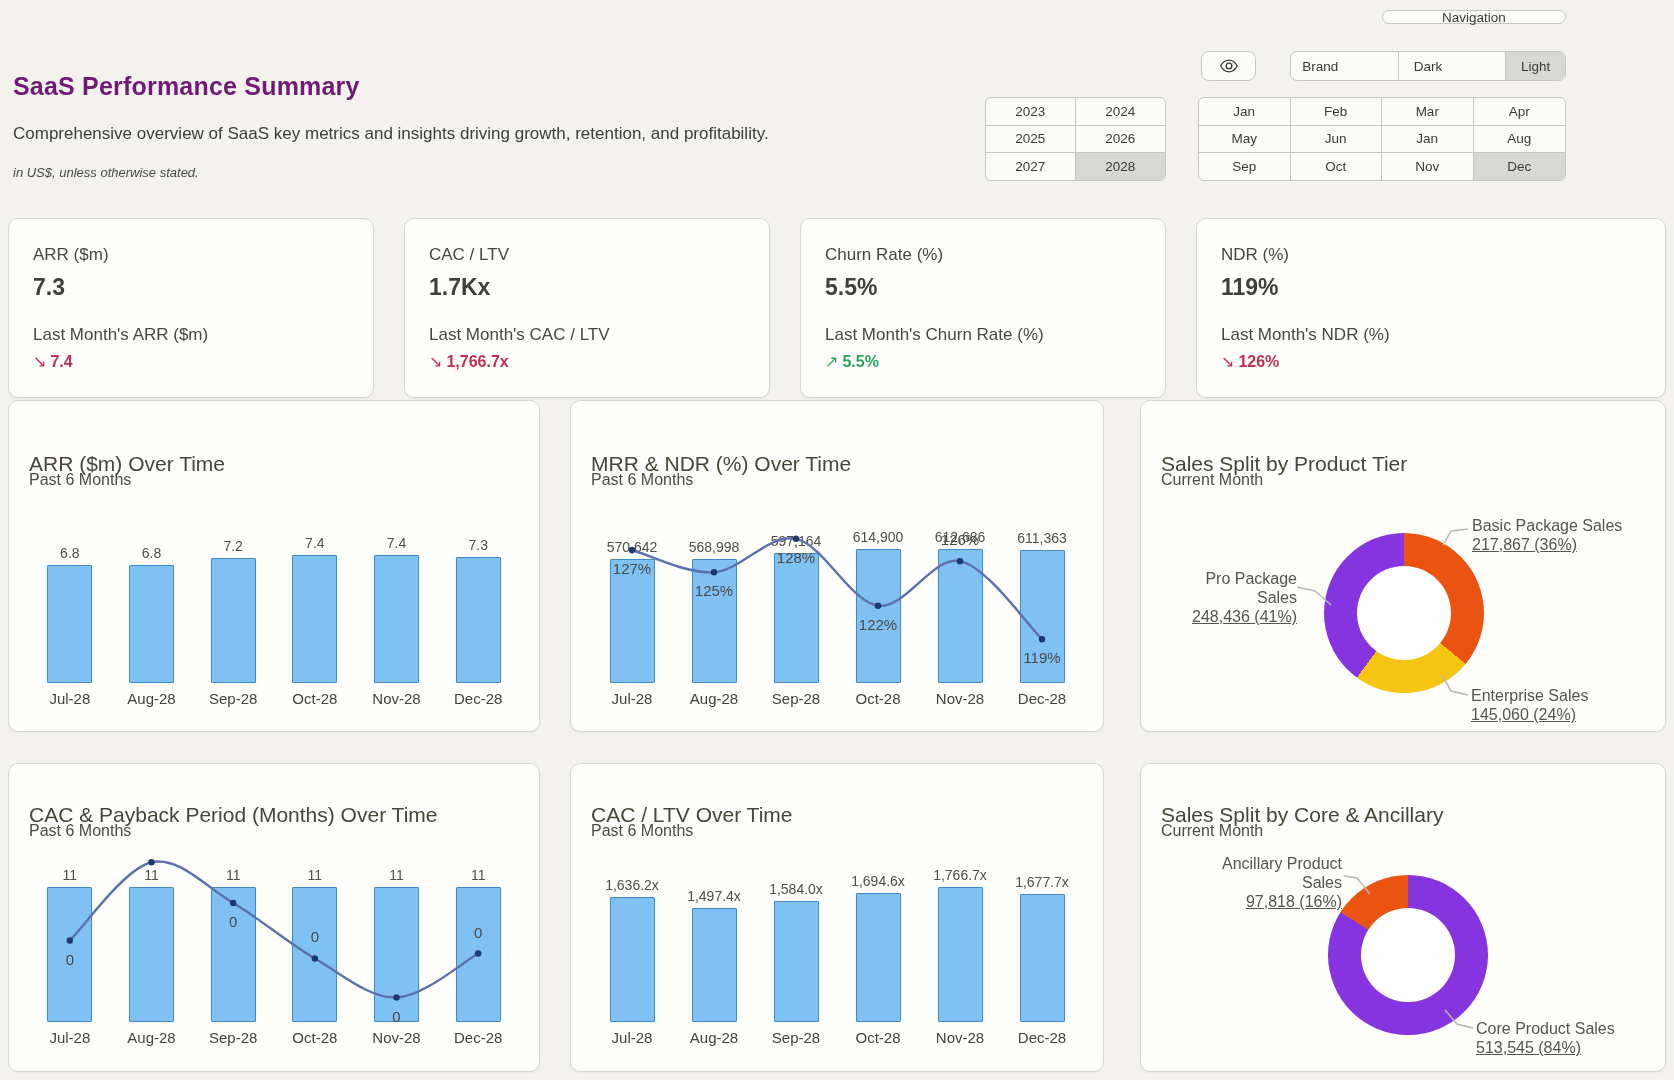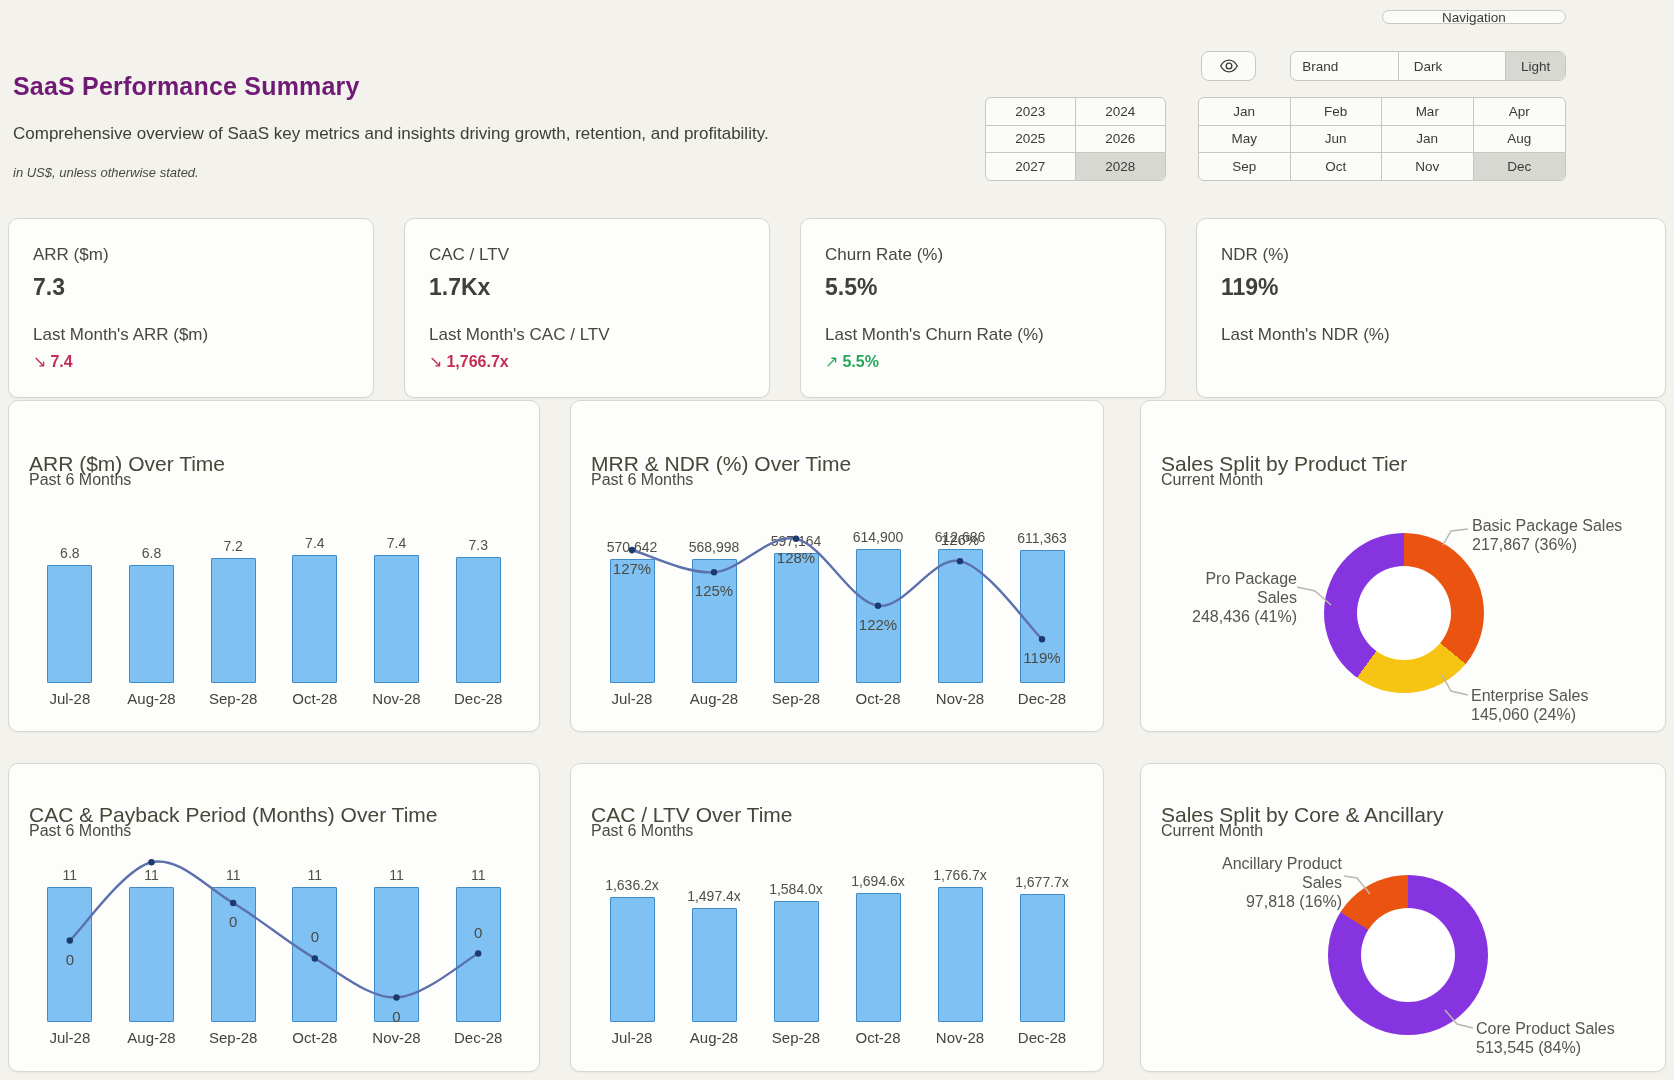--- a/index.html
+++ b/index.html
@@ -56,21 +56,21 @@
   .bar{width:45px;background:#7FC1F2;border:1.5px solid #3F8CC9;border-radius:1px;box-sizing:border-box;}
   .bar-val{font-size:14px;color:#504E48;margin-bottom:4px;white-space:nowrap;}
   .xrow{display:flex;margin-top:7px;}
   .xcell{flex:1;text-align:center;font-size:15px;color:#44433E;}
   .line-svg{position:absolute;left:0;top:0;pointer-events:none;overflow:visible;}
   .line-label{position:absolute;font-size:15px;color:#4A4A44;transform:translateX(-50%);white-space:nowrap;}
 
   .donut{position:absolute;border-radius:50%;}
   .donut .hole{position:absolute;background:#FFFFFF;border-radius:50%;}
   .dlabel{position:absolute;font-size:16px;color:#56554F;line-height:19px;}
-  .dlabel .dval{color:#56554F;}
+  .dlabel .dval{color:#56554F;text-decoration:underline;}
   .leader{position:absolute;left:0;top:0;overflow:visible;pointer-events:none;}
 </style>
 </head>
 <body>
 
 <div class="page">
 
   <div class="header">
     <h1>SaaS Performance Summary</h1>
     <p class="subtitle">Comprehensive overview of SaaS key metrics and insights driving growth, retention, and profitability.</p>
@@ -132,20 +132,21 @@
       <section class="card kpi" style="left: 800px; width: 366px;">
         <div class="label">Churn Rate (%)</div>
         <div class="value">5.5%</div>
         <div class="sec-label">Last Month's Churn Rate (%)</div>
         <div class="sec-value" style="color: rgb(39, 165, 91);"><span class="arrow">↗</span><span>5.5%</span></div>
       </section>
       <section class="card kpi" style="left: 1196px; width: 470px;">
         <div class="label">NDR (%)</div>
         <div class="value">119%</div>
         <div class="sec-label">Last Month's NDR (%)</div>
+        <div class="sec-value" style="color: rgb(194, 47, 82);"><span class="arrow">↘</span><span>126%</span></div>
       </section>
     </div>
 
   <section class="card r1" style="left:8px;top:400px;width:532px;height:332px;">
     <h2 class="ctitle">ARR ($m) Over Time</h2>
     <div class="csub">Past 6 Months</div>
     <div class="cbody" id="chartBody0" style="top:120px;">
         <div class="plot" style="height: 162px;">
           <div class="cols">
             <div class="col">

